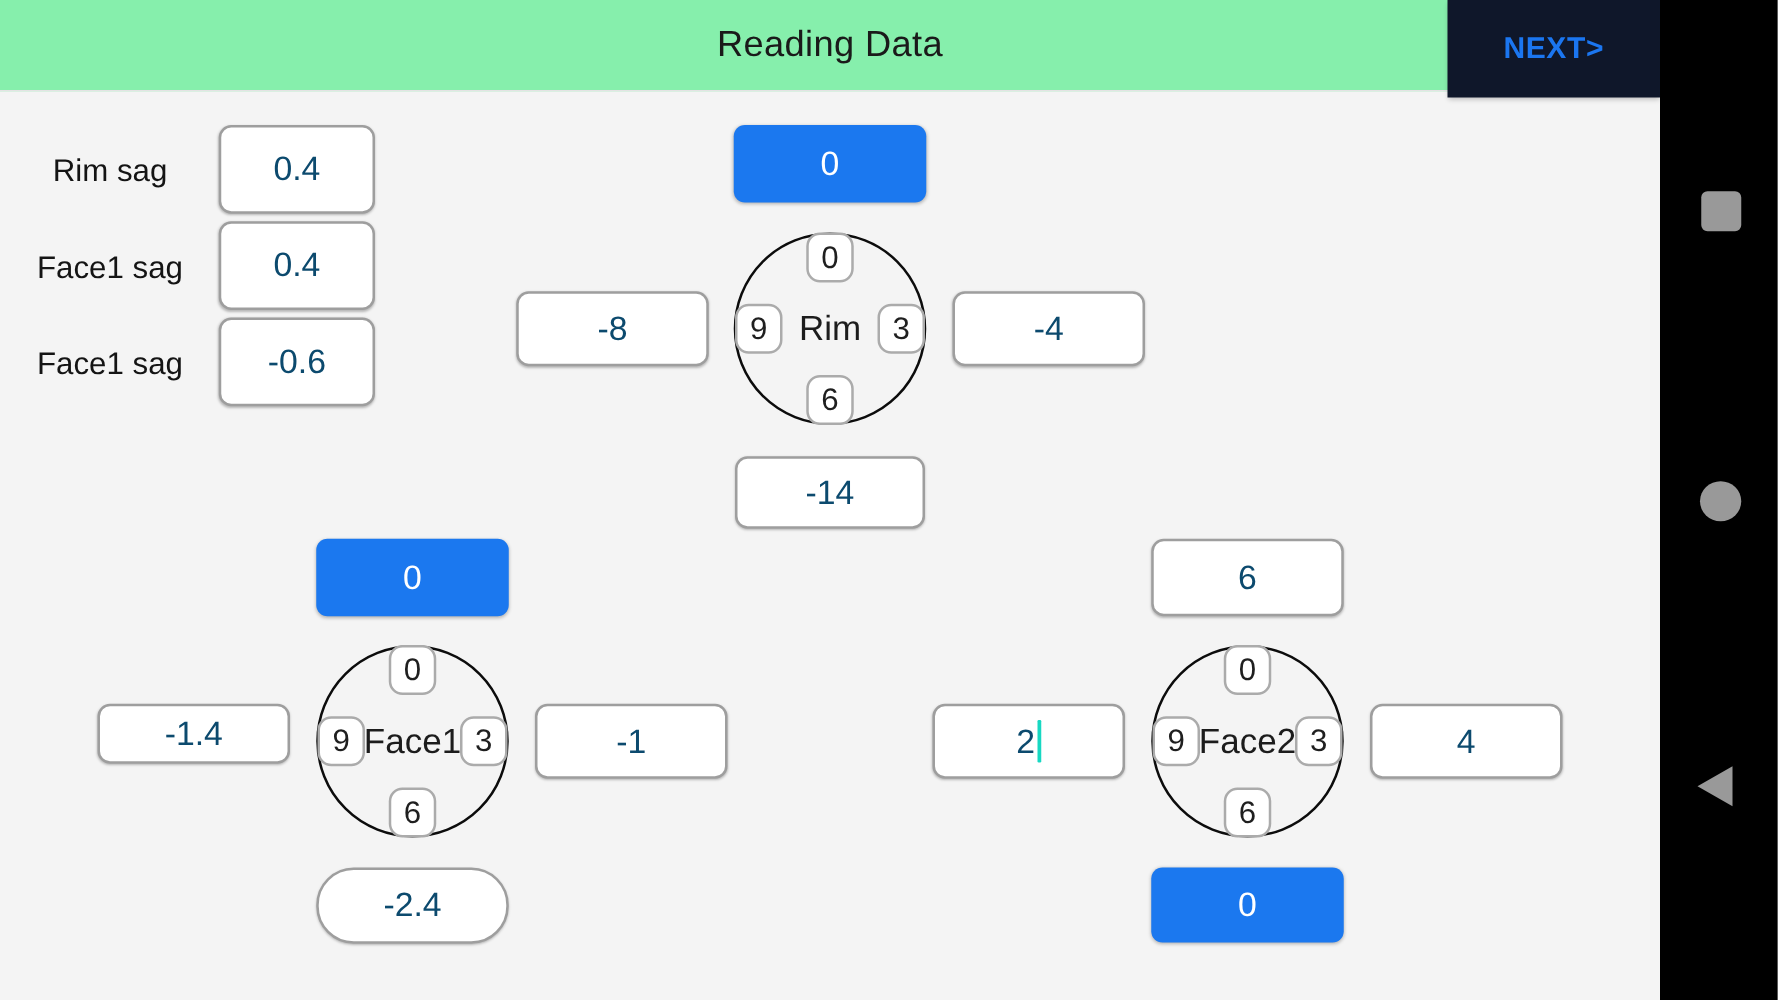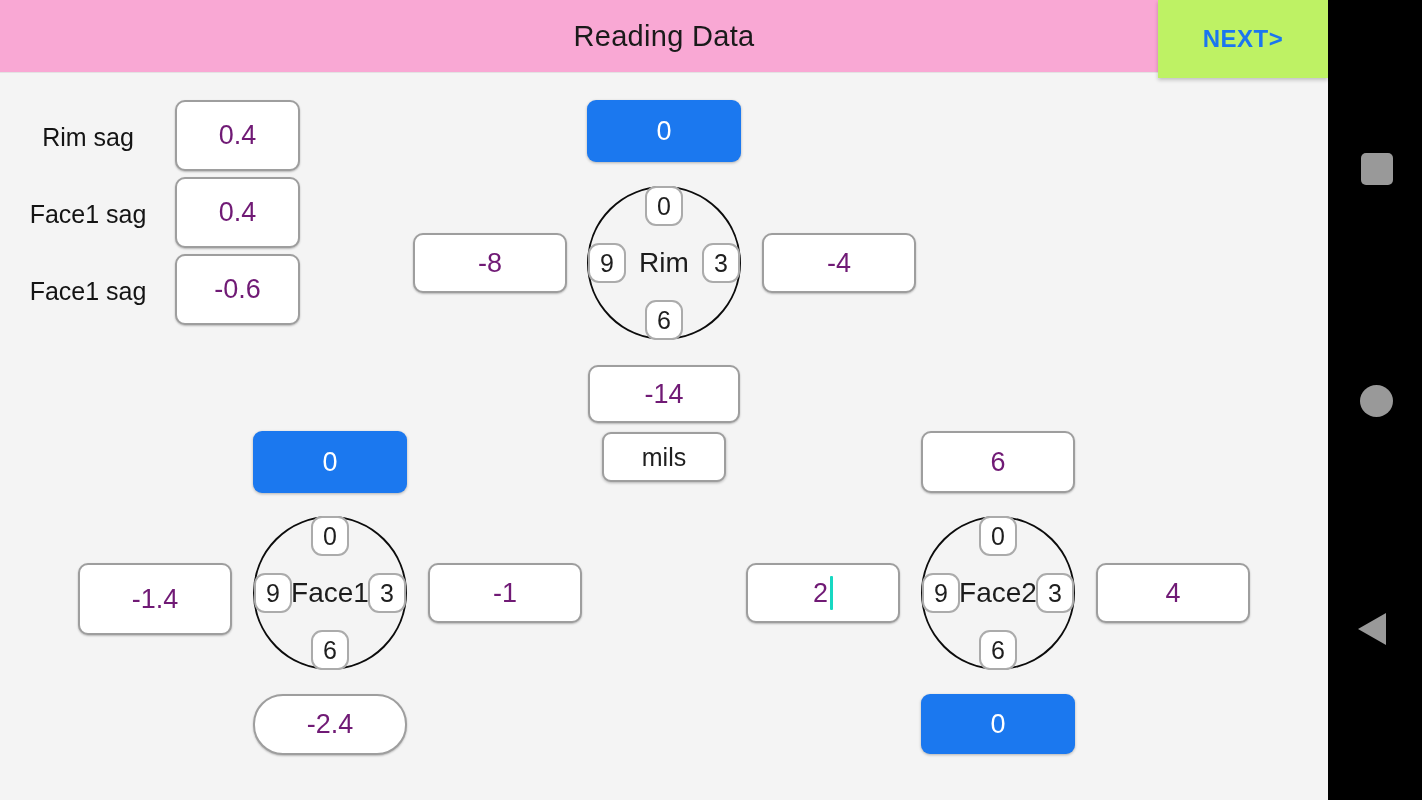--- a/index.html
+++ b/index.html
@@ -8,32 +8,32 @@
   .screen {
     position: relative;
     width: 1422px; height: 800px;
     background: #f4f4f4;
     overflow: hidden;
   }
   
   .header {
     position: absolute; left: 0; top: 0;
     width: 1328px; height: 73px;
-    background: #f9a8d4;
+    background: #86efac;
     border-bottom: 1px solid #e3e3e3;
   }
   .title {
     position: absolute; left: 0; top: 0; width: 100%; height: 73px;
     display: flex; align-items: center; justify-content: center;
     font-size: 29px; color: #1a1a1a; letter-spacing: 0.3px;
   }
   .next-panel {
     position: absolute; left: 1158px; top: 0;
     width: 170px; height: 78px;
-    background: #bef264;
+    background: #0f172a;
     border: none;
     box-shadow: 0 2px 4px rgba(0,0,0,0.22);
     display: flex; align-items: center; justify-content: center;
     cursor: pointer;
   }
   .next-label {
     color: #1b76f0; font-weight: 700; font-size: 24px; letter-spacing: 0.5px;
   }
   
   .navbar {
@@ -60,21 +60,21 @@
     cursor: pointer;
   }
   
   .field {
     position: absolute;
     background: #fff;
     border: 2px solid #9e9e9e;
     border-radius: 10px;
     box-shadow: 0 1px 2px rgba(0,0,0,0.25);
     display: flex; align-items: center; justify-content: center;
-    font-size: 27px; color: #701a75;
+    font-size: 27px; color: #0c4a6e;
     cursor: text;
   }
   .btn {
     position: absolute;
     border: 2px solid #9e9e9e;
     border-radius: 9px;
     background: #fff;
     box-shadow: 0 1px 3px rgba(0,0,0,0.28);
     display: flex; align-items: center; justify-content: center;
     font-family: "Liberation Sans", sans-serif;
@@ -149,25 +149,24 @@
     <div class="dial-ring"></div>
     <div class="dial-name">Rim</div>
     <div class="badge t">0</div>
     <div class="badge r">3</div>
     <div class="badge b">6</div>
     <div class="badge l">9</div>
   </div>
 
   <div class="field" style="left:588px;top:365px;width:152px;height:58px;">-14</div>
 
-  <button class="btn" style="left:602px;top:432px;width:124px;height:50px;font-size:25px;">mils</button>
 
   <button class="btn blue" style="left:253px;top:431px;width:154px;height:62px;">0</button>
 
-  <div class="field" style="left:78px;top:563px;width:154px;height:72px;">-1.4</div>
+  <div class="field" style="left:78px;top:563px;width:154px;height:48px;">-1.4</div>
 
   <div class="field" style="left:428px;top:563px;width:154px;height:60px;">-1</div>
 
   <div class="dial" style="left:253px;top:516px;">
     <div class="dial-ring"></div>
     <div class="dial-name">Face1</div>
     <div class="badge t">0</div>
     <div class="badge r">3</div>
     <div class="badge b">6</div>
     <div class="badge l">9</div>

